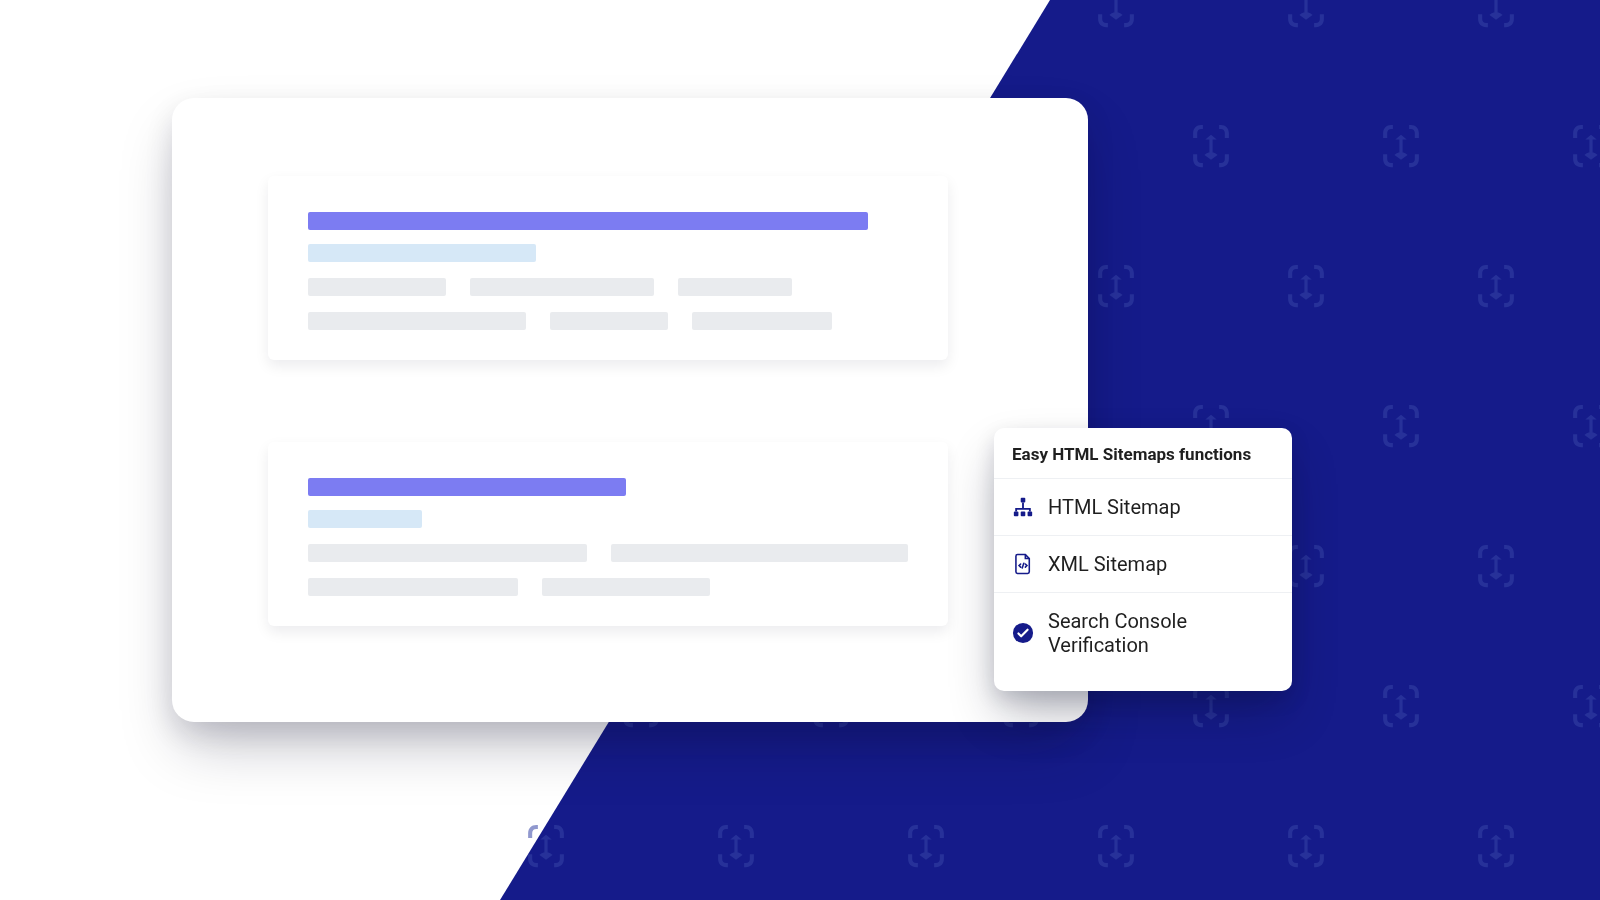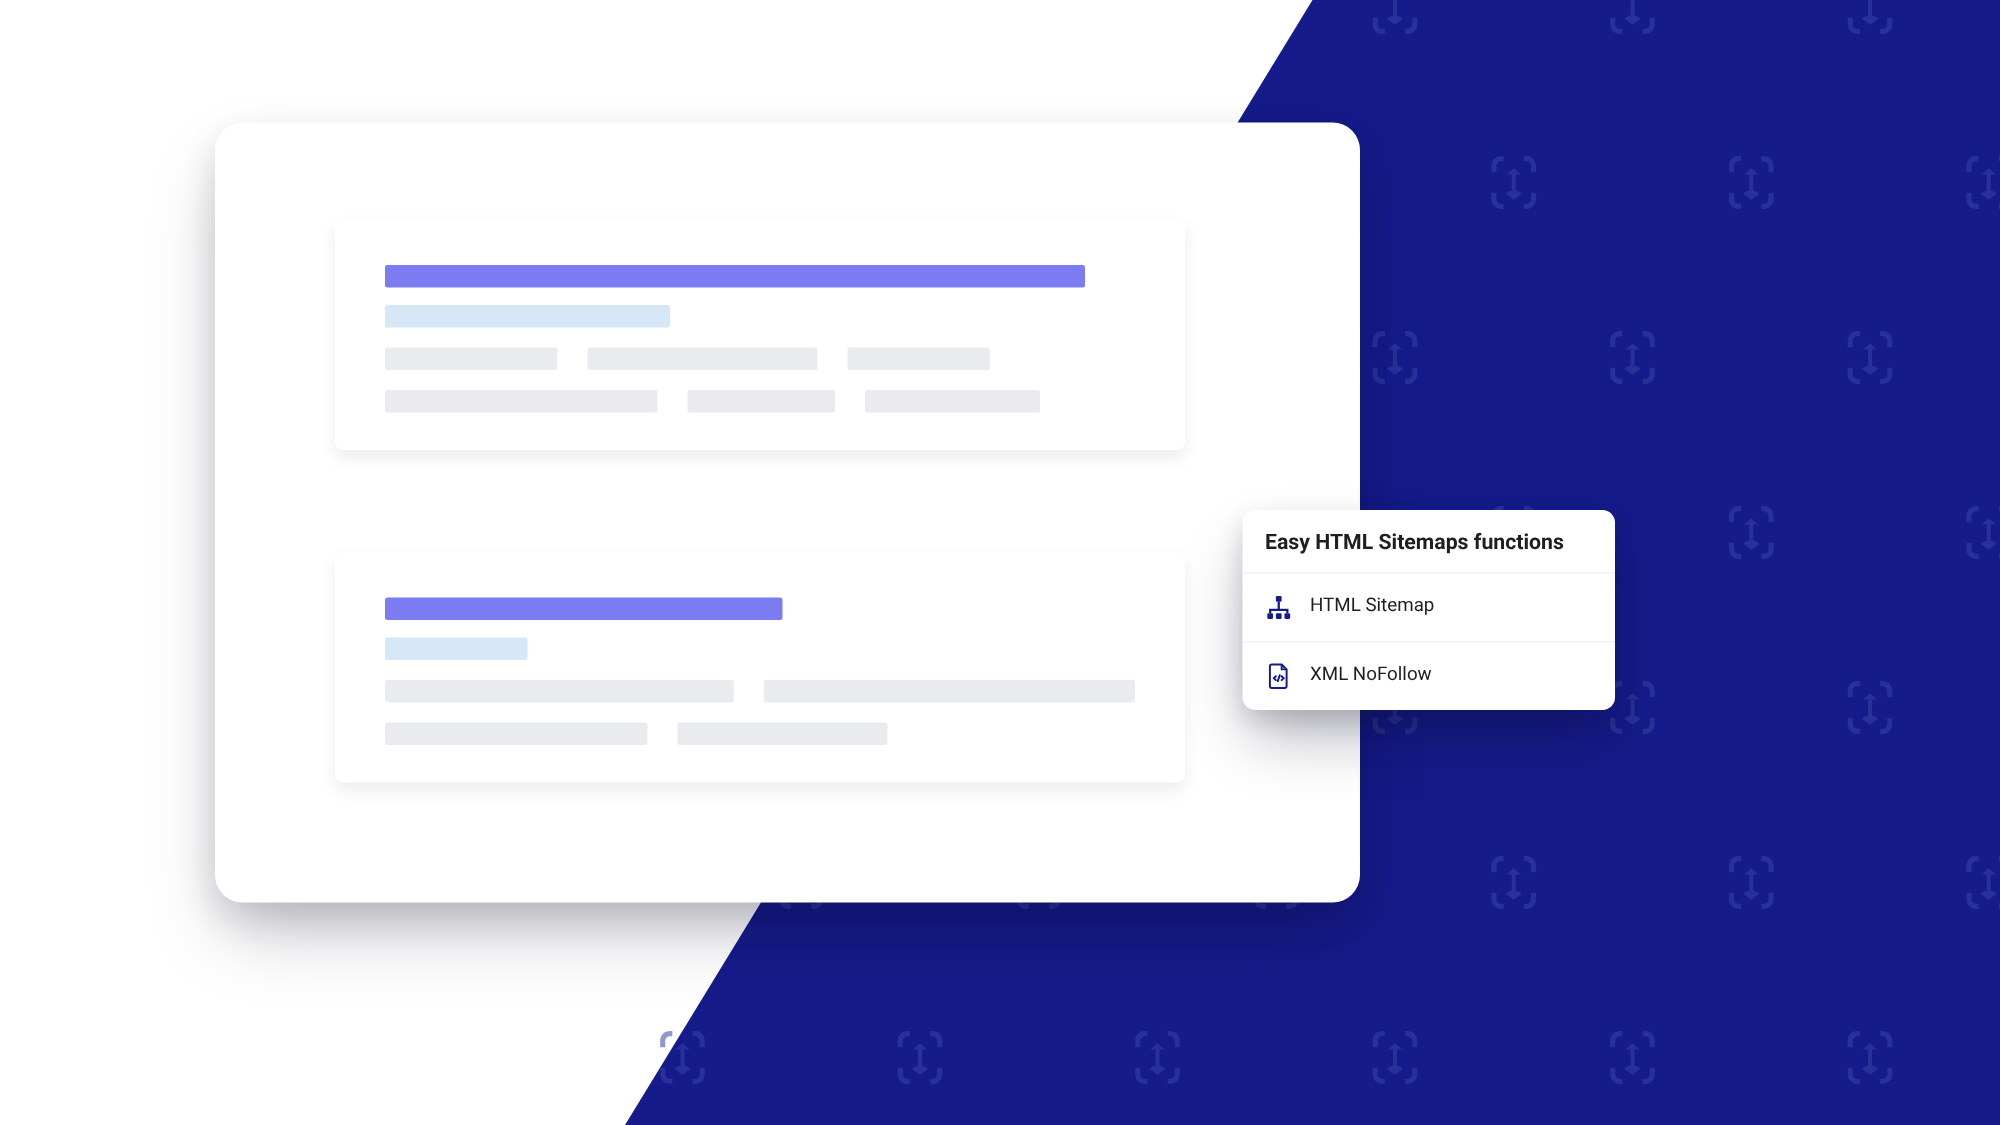--- a/index.html
+++ b/index.html
@@ -17,23 +17,23 @@
   .serp-block{position:absolute;left:96px;width:680px;background:#fff;border-radius:6px;box-shadow:0 6px 14px rgba(10,12,40,.08);padding:36px 40px 30px 40px;}
   .serp-block.one{top:78px;}
   .serp-block.two{top:344px;}
 
   .bar{height:18px;border-radius:2px;}
   .row{display:flex;gap:24px;margin-top:16px;}
   .title-bar{background:#7c7cf2;height:18px;}
   .subtitle-bar{background:#d6e8f7;height:18px;margin-top:14px;}
   .grey-bar{background:#e9ebee;height:18px;}
 
-  .popover{position:absolute;left:994px;top:408px;width:298px;background:#fff;border-radius:10px;box-shadow:0 26px 50px -6px rgba(10,12,40,.30),0 8px 20px rgba(10,12,40,.14);z-index:5;padding:16px 0 0 0;}
+  .popover{position:absolute;left:994px;top:428px;width:298px;background:#fff;border-radius:10px;box-shadow:0 26px 50px -6px rgba(10,12,40,.30),0 8px 20px rgba(10,12,40,.14);z-index:5;padding:16px 0 18px 0;}
   .popover-title{font-size:17px;font-weight:700;color:#1f1f1f;padding:0 18px 14px 18px;}
-  .popover-item{display:flex;align-items:flex-start;gap:14px;padding:16px 18px;border-top:1px solid #eef0f3;font-size:15px;color:#1f1f1f;}
+  .popover-item{display:flex;align-items:center;gap:14px;padding:16px 18px;border-top:1px solid #eef0f3;font-size:20px;color:#1f1f1f;}
   .popover-item .ic{width:22px;height:22px;display:flex;align-items:center;justify-content:center;color:#151b8a;}
   .popover-item .ic svg{display:block;}
 </style>
 </head>
 <body>
 
 <div class="bg-right">
   <svg class="poly" width="1600" height="900" viewBox="0 0 1600 900">
     <polygon points="1050,0 1600,0 1600,900 500,900" fill="#151b8a"></polygon>
   </svg>
@@ -322,17 +322,26 @@
   </div>
 
   <div class="popover-item">
     <span class="ic">
       <svg width="20" height="22" viewBox="0 0 24 28" fill="none" stroke="currentColor" stroke-width="2">
           <path d="M5 2h10l5 5v17a2 2 0 0 1-2 2H5a2 2 0 0 1-2-2V4a2 2 0 0 1 2-2z"></path>
           <path d="M15 2v5h5"></path>
           <path d="M9 14l-2 2 2 2M15 14l2 2-2 2M13 13l-2 6" stroke-linecap="round"></path>
         </svg>
     </span>
-    <span>XML NoFollow</span>
-  </div>
-
+    <span>XML Sitemap</span>
+  </div>
+
+  <div class="popover-item">
+    <span class="ic">
+      <svg width="22" height="22" viewBox="0 0 24 24">
+          <circle cx="12" cy="12" r="11" fill="currentColor"></circle>
+          <path d="M7 12.5l3 3 7-7" stroke="#fff" stroke-width="2.4" fill="none" stroke-linecap="round" stroke-linejoin="round"></path>
+        </svg>
+    </span>
+    <span>Search Console Verification</span>
+  </div>
 
 </div>
 
 </body></html>

